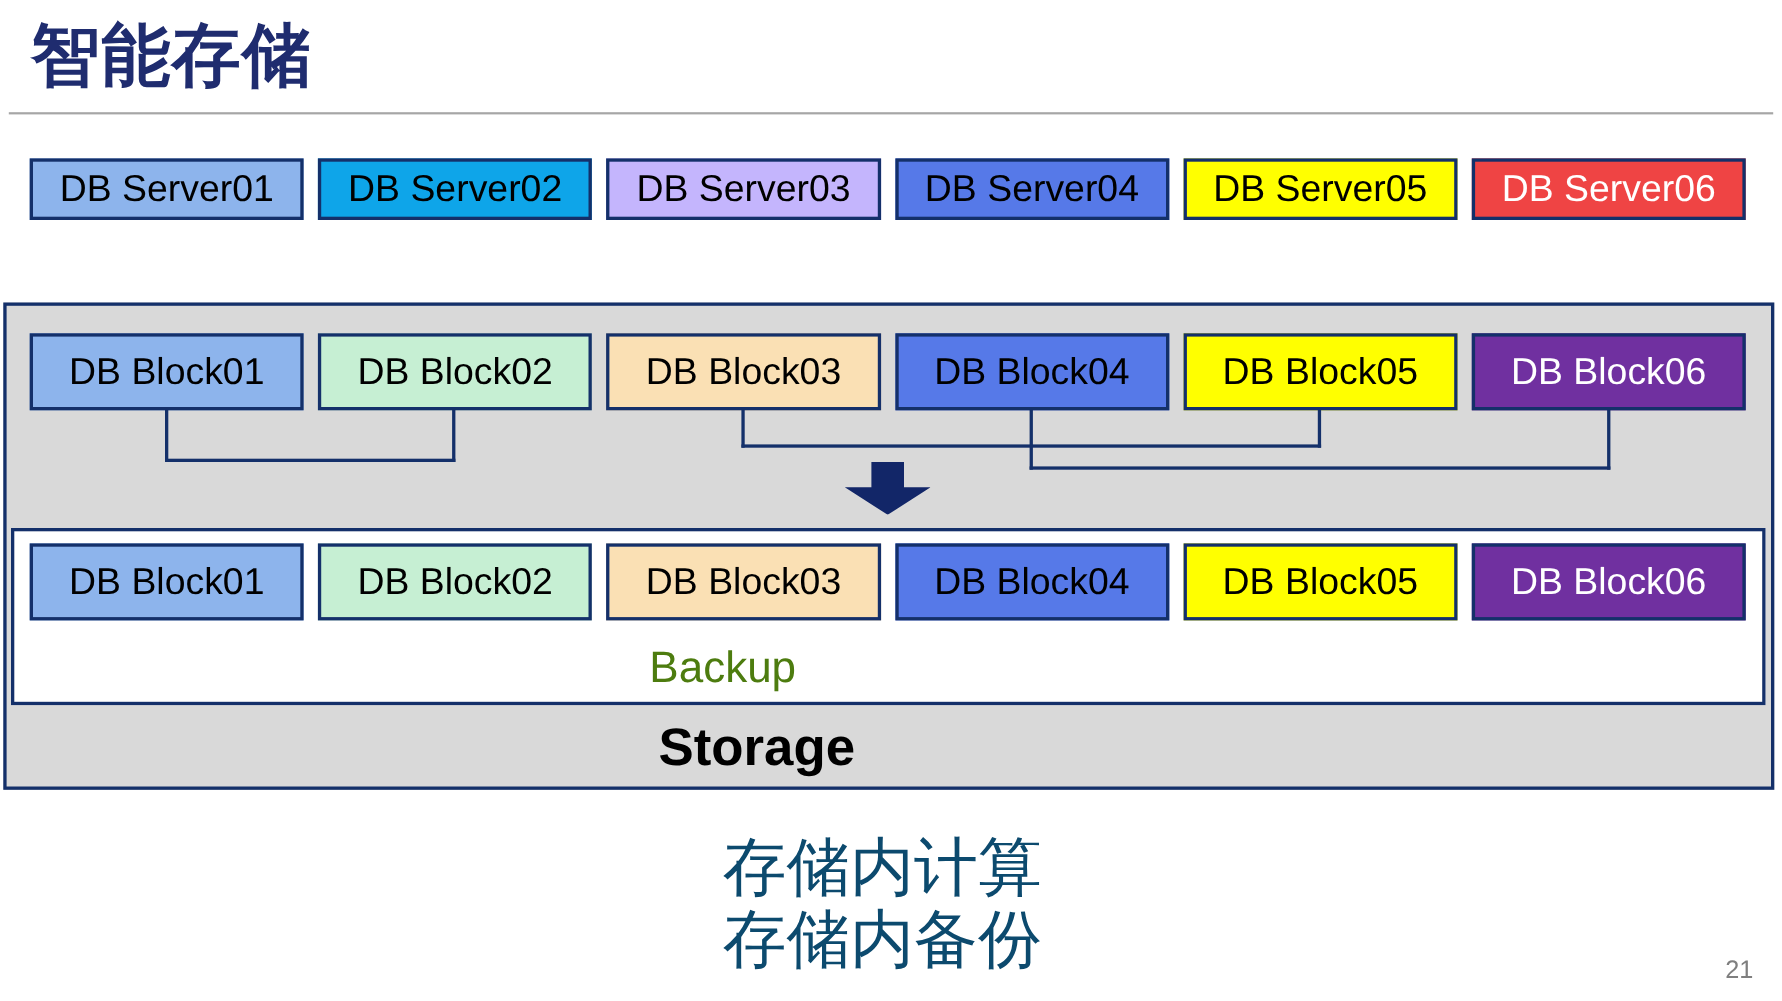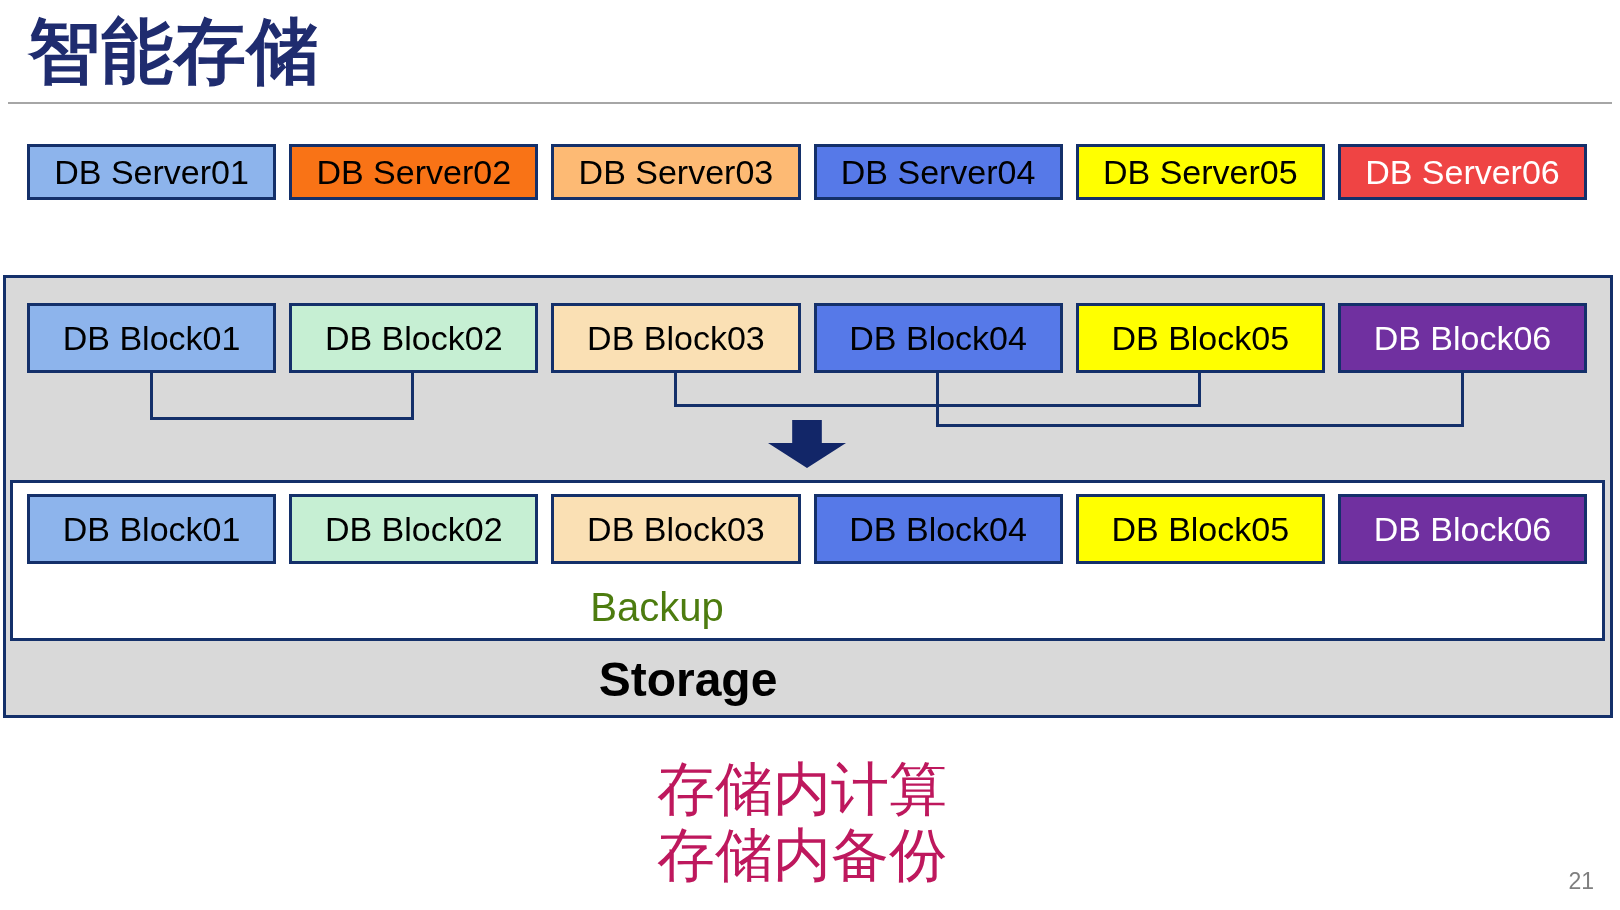--- a/index.html
+++ b/index.html
@@ -10,21 +10,21 @@
     background: #ffffff;
     overflow: hidden;
     font-family: "Liberation Sans", "DejaVu Sans", sans-serif;
   }
   .title {
     position: absolute;
     left: 28px;
     top: 0px;
     height: 102px;
     line-height: 102px;
-    font-size: 72px;
+    font-size: 63px;
     font-weight: bold;
     letter-spacing: 1px;
     white-space: nowrap;
   }
   .title-rule {
     position: absolute;
     left: 8px;
     width: 1604px;
     top: 102px;
     height: 2px;
@@ -106,43 +106,43 @@
     font-size: 48px;
     font-weight: bold;
     color: #000000;
   }
   .caption {
     position: absolute;
     left: 657px;
     top: 756px;
     font-size: 58px;
     line-height: 66px;
-    color: #be185d;
+    color: #0c4a6e;
     white-space: nowrap;
   }
   .page-number {
     position: absolute;
     right: 26px;
     top: 868px;
     font-size: 23px;
     color: #7f7f7f;
   }
 </style>
 </head>
 <body>
 
 <div class="slide">
 
   <div class="title" style="color: rgb(31, 44, 111);">智能存储</div>
   <div class="title-rule" style="background: rgb(166, 166, 166);"></div>
 
   <div class="row row-servers">
     <div class="box" style="background: rgb(141, 180, 236); color: rgb(0, 0, 0); border-color: rgb(20, 48, 106);">DB Server01</div>
-    <div class="box" style="background: #f97316; color: rgb(0, 0, 0); border-color: rgb(20, 48, 106);">DB Server02</div>
-    <div class="box" style="background: #fdba74; color: rgb(0, 0, 0); border-color: rgb(20, 48, 106);">DB Server03</div>
+    <div class="box" style="background: #0ea5e9; color: rgb(0, 0, 0); border-color: rgb(20, 48, 106);">DB Server02</div>
+    <div class="box" style="background: #c4b5fd; color: rgb(0, 0, 0); border-color: rgb(20, 48, 106);">DB Server03</div>
     <div class="box" style="background: rgb(86, 121, 232); color: rgb(0, 0, 0); border-color: rgb(20, 48, 106);">DB Server04</div>
     <div class="box" style="background: rgb(255, 255, 0); color: rgb(0, 0, 0); border-color: rgb(20, 48, 106);">DB Server05</div>
     <div class="box" style="background: #ef4444; color: rgb(255, 255, 255); border-color: rgb(20, 48, 106);">DB Server06</div>
   </div>
 
   <div class="gray-container" style="background: rgb(217, 217, 217); border-color: rgb(20, 48, 106);"></div>
 
   <div class="row row-blocks-top">
     <div class="box" style="background: rgb(141, 180, 236); color: rgb(0, 0, 0); border-color: rgb(20, 48, 106);">DB Block01</div>
     <div class="box" style="background: rgb(198, 239, 211); color: rgb(0, 0, 0); border-color: rgb(20, 48, 106);">DB Block02</div>

